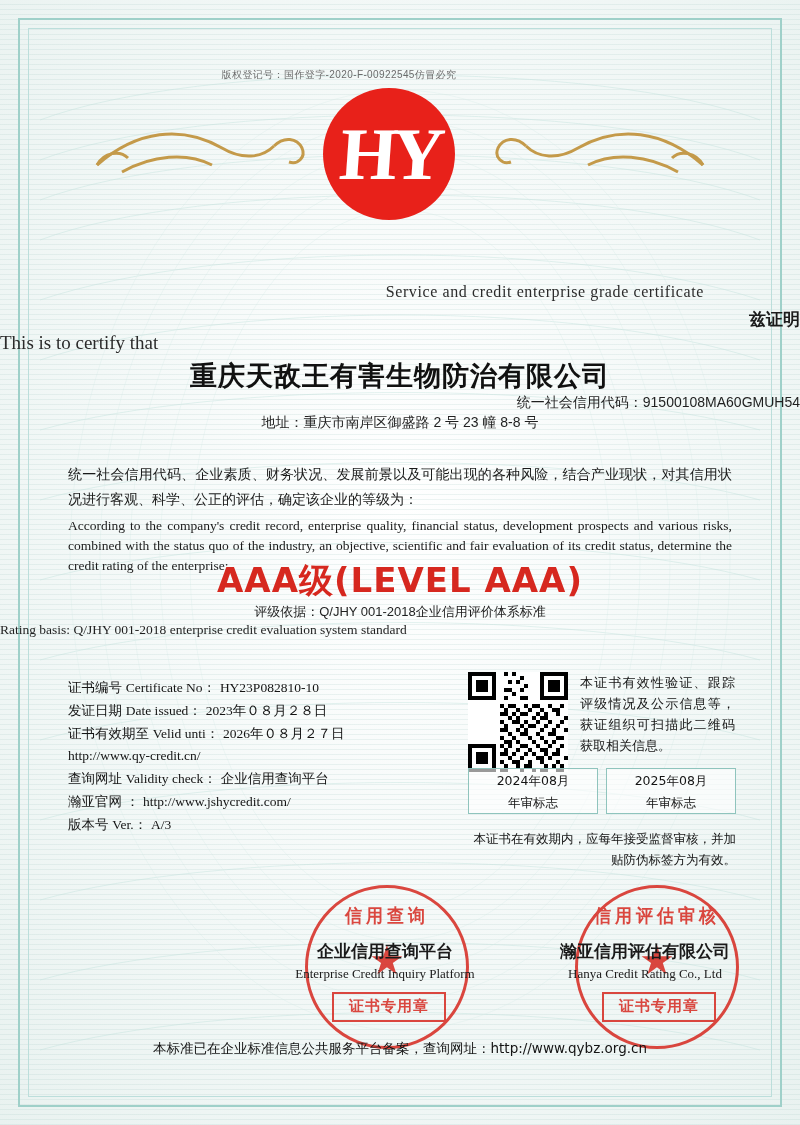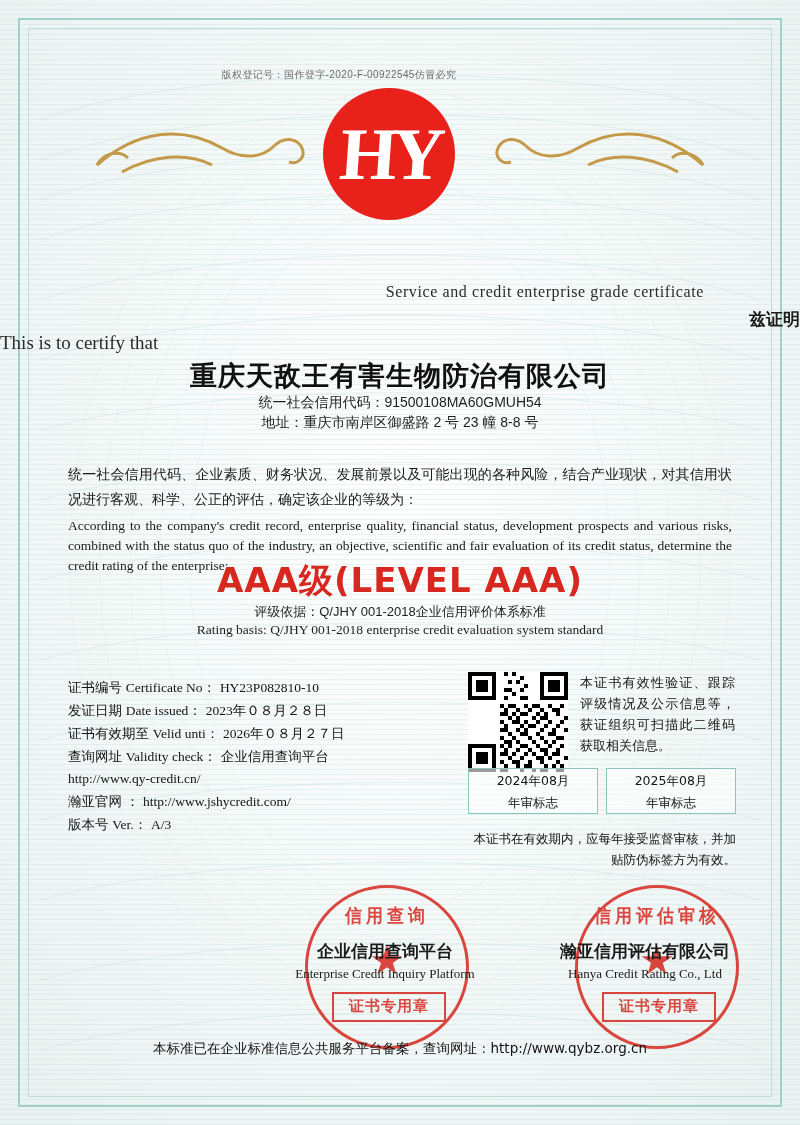--- a/index.html
+++ b/index.html
@@ -155,21 +155,21 @@
     text-align: center;
     font-family: "DejaVu Serif", serif;
     font-size: 27px;
     font-weight: bold;
     color: #111111;
     letter-spacing: 1px;
   }
   .company-code {
     position: absolute;
     top: 394px; left: 0; width: 800px;
-    text-align: center;
+    text-align: right;
     font-size: 14px;
     color: #1f1f1f;
   }
   .company-addr {
     position: absolute;
     top: 414px; left: 0; width: 800px;
     text-align: center;
     font-size: 14px;
     color: #1f1f1f;
   }
@@ -208,21 +208,21 @@
   .basis-cn {
     position: absolute;
     top: 603px; left: 0; width: 800px;
     text-align: center;
     font-size: 13px;
     color: #1f1f1f;
   }
   .basis-en {
     position: absolute;
     top: 622px; left: 0; width: 800px;
-    text-align: center;
+    text-align: left;
     font-family: "Liberation Serif", serif;
     font-size: 13.5px;
     color: #1f1f1f;
   }
   .details {
     position: absolute;
     top: 676px;
     left: 68px;
     width: 400px;
     font-size: 13.5px;
@@ -447,26 +447,26 @@
       <span class="lbl-cn">发证日期</span>
       <span class="lbl-en">Date issued：</span>
       <span class="val">2023年０８月２８日</span>
     </div>
     <div class="row">
       <span class="lbl-cn">证书有效期至</span>
       <span class="lbl-en">Velid unti：</span>
       <span class="val">2026年０８月２７日</span>
     </div>
     <div class="row">
+      <span class="val">http://www.qy-credit.cn/</span>
+    </div>
+    <div class="row">
       <span class="lbl-cn">查询网址</span>
       <span class="lbl-en">Validity check：</span>
       <span class="val">企业信用查询平台</span>
-    </div>
-    <div class="row">
-      <span class="val">http://www.qy-credit.cn/</span>
     </div>
     <div class="row">
       <span class="lbl-cn">瀚亚官网</span>
       <span class="lbl-en">：</span>
       <span class="val">http://www.jshycredit.com/</span>
     </div>
     <div class="row">
       <span class="lbl-cn">版本号</span>
       <span class="lbl-en">Ver.：</span>
       <span class="val">A/3</span>

